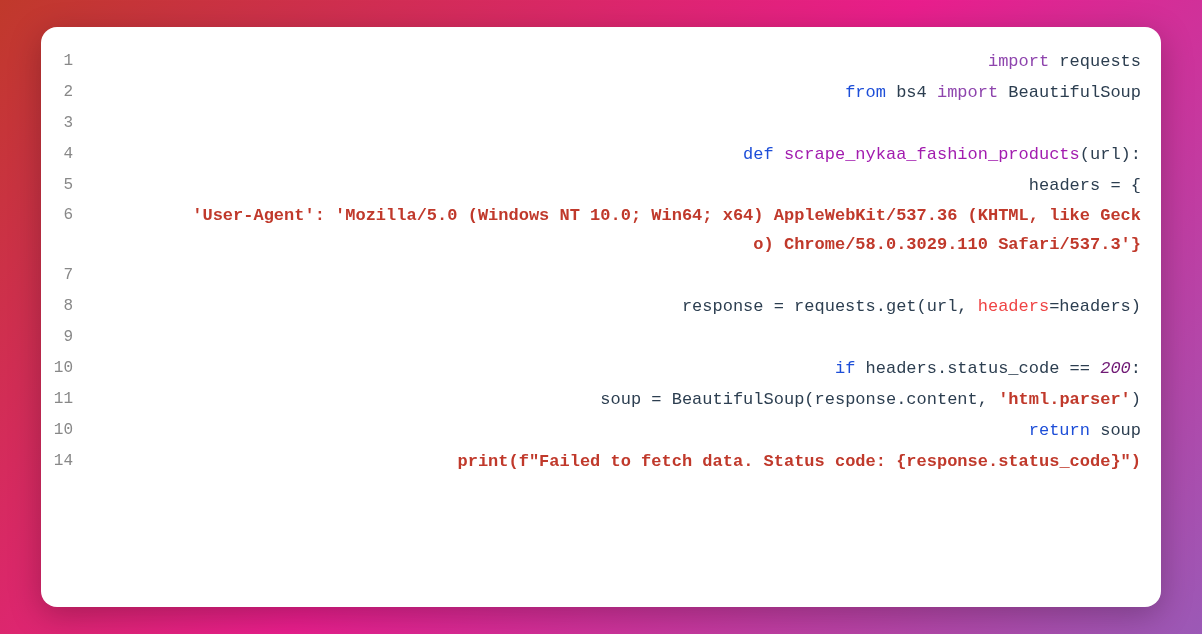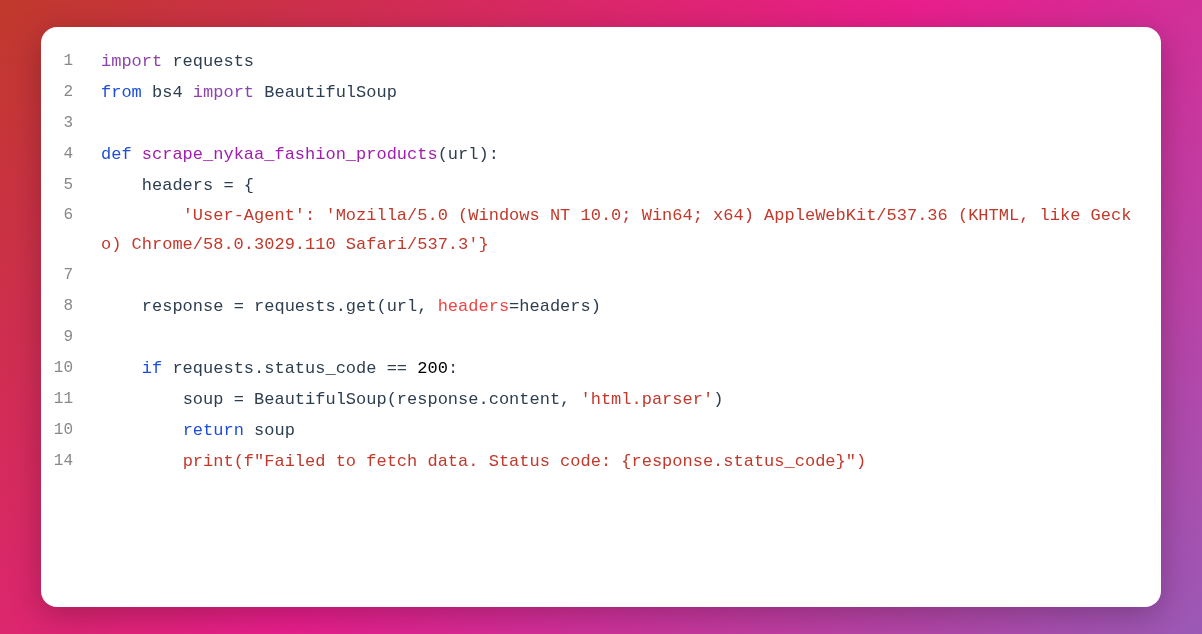--- a/index.html
+++ b/index.html
@@ -45,29 +45,30 @@
       color: #888888;
       font-size: 16px;
       user-select: none;
       white-space: nowrap;
     }
 
     .line-code {
       padding: 1px 20px 1px 10px;
       white-space: pre-wrap;
       word-break: break-all;
+      text-align: right;
     }
 
     
     .kw-import  { color: #8e44ad; }   
     .kw-purple  { color: #1d4ed8; }   
     .fn-name    { color: #a21caf; }   
     .normal     { color: #2c3e50; }   
-    .string     { color: #c0392b; }   
-    .num        { color: #000000; }   
+    .string     { color: #c0392b; font-weight: bold; }   
+    .num        { color: #701a75; font-style: italic; }   
     .param      { color: #ef4444; }
   </style>
 </head>
 <body>
 
 <div class="code-container">
   <table class="code-table">
     <tbody id="code-body">
         <tr>
           <td class="line-num">1</td>
@@ -100,21 +101,21 @@
         <tr>
           <td class="line-num">8</td>
           <td class="line-code"><span class="normal">    response = requests.get(url, </span><span class="param">headers</span><span class="normal">=headers)</span></td>
         </tr>
         <tr>
           <td class="line-num">9</td>
           <td class="line-code">&nbsp;</td>
         </tr>
         <tr>
           <td class="line-num">10</td>
-          <td class="line-code"><span class="normal">    </span><span class="kw-purple">if</span><span class="normal"> requests.status_code == </span><span class="num">200</span><span class="normal">:</span></td>
+          <td class="line-code"><span class="normal">    </span><span class="kw-purple">if</span><span class="normal"> headers.status_code == </span><span class="num">200</span><span class="normal">:</span></td>
         </tr>
         <tr>
           <td class="line-num">11</td>
           <td class="line-code"><span class="normal">        soup = BeautifulSoup(response.content, </span><span class="string">'html.parser'</span><span class="normal">)</span></td>
         </tr>
         <tr>
           <td class="line-num">10</td>
           <td class="line-code"><span class="normal">        </span><span class="kw-purple">return</span><span class="normal"> soup</span></td>
         </tr>
         <tr>

